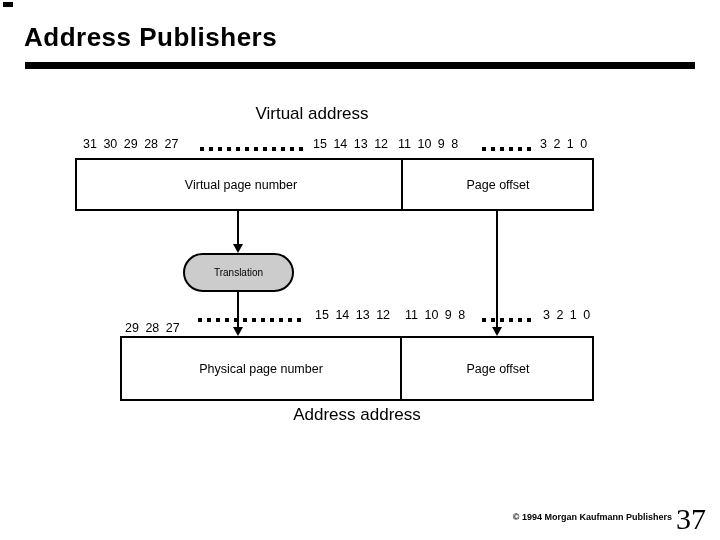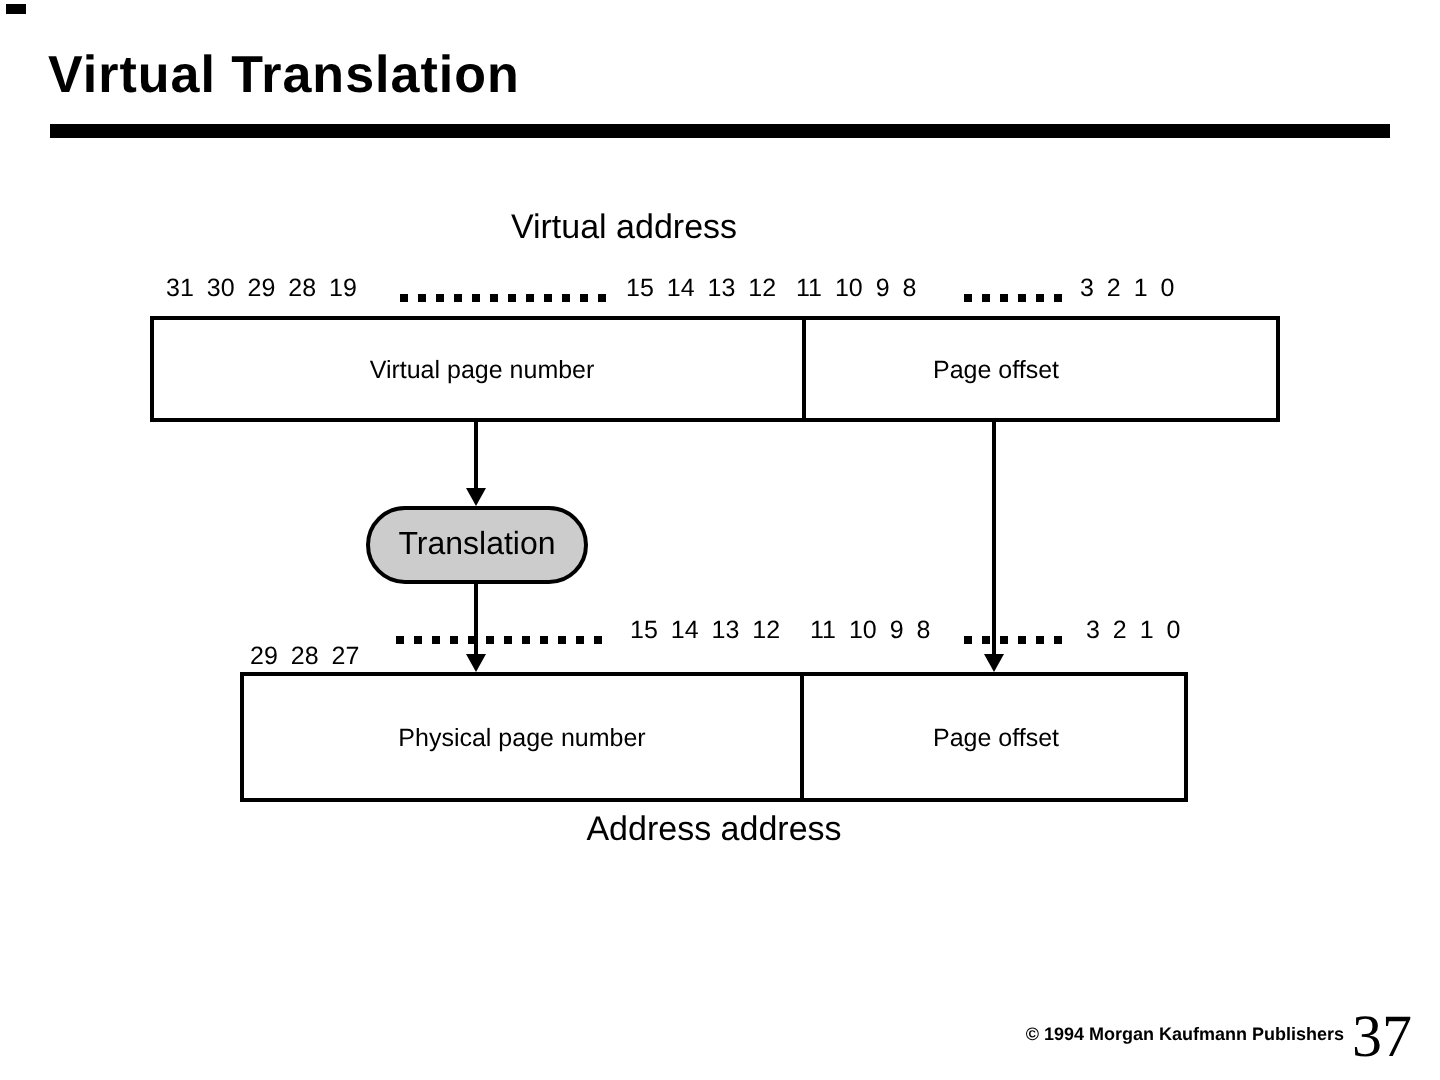--- a/index.html
+++ b/index.html
@@ -16,37 +16,37 @@
   .bits{font-size:12.5px;word-spacing:3px;white-space:nowrap;}
   .dots{display:flex;gap:5px;}
   .dot{width:4px;height:4px;background:#000;}
   .field-box{border:2px solid #000;background:#fff;box-sizing:border-box;}
   .divider{position:absolute;top:0;width:2px;height:100%;background:#000;}
   .field-label{position:absolute;top:50%;transform:translate(-50%,-50%);font-size:12.5px;white-space:nowrap;}
   .vline{width:2px;background:#000;}
   .arrowhead{width:0;height:0;border-left:5px solid transparent;border-right:5px solid transparent;border-top:9px solid #000;}
   .translation-oval{
     left:183px;top:253px;width:111px;height:39px;border:2px solid #000;border-radius:21px;
-    display:flex;align-items:center;justify-content:center;font-size:16px;box-sizing:border-box;
+    display:flex;align-items:center;justify-content:center;font-size:10px;box-sizing:border-box;
   }
   .copyright{font-size:9px;font-weight:bold;white-space:nowrap;}
   .page-number{font-family:"Liberation Serif",serif;font-size:30px;white-space:nowrap;}
 </style>
 </head>
 <body>
 
 <div class="slide">
 
   <div class="abs corner-mark"></div>
-  <h1 class="abs title">Virtual Translation</h1>
+  <h1 class="abs title">Address Publishers</h1>
   <div class="abs title-rule"></div>
 
   <div class="abs label centered" style="left:312px;top:104px;">Virtual address</div>
 
-  <span class="abs bits" style="left:83px;top:137px;">31 30 29 28 19</span>
+  <span class="abs bits" style="left:83px;top:137px;">31 30 29 28 27</span>
   <span class="abs dots" style="left:200px;top:147px;">
       <span class="dot"></span>
       <span class="dot"></span>
       <span class="dot"></span>
       <span class="dot"></span>
       <span class="dot"></span>
       <span class="dot"></span>
       <span class="dot"></span>
       <span class="dot"></span>
       <span class="dot"></span>
@@ -59,21 +59,21 @@
   <span class="abs dots" style="left:482px;top:147px;">
       <span class="dot"></span>
       <span class="dot"></span>
       <span class="dot"></span>
       <span class="dot"></span>
       <span class="dot"></span>
       <span class="dot"></span>
     </span>
   <span class="abs bits" style="left:540px;top:137px;">3 2 1 0</span>
 
-  <div class="abs field-box" style="left:75px;top:158px;width:565px;height:53px;">
+  <div class="abs field-box" style="left:75px;top:158px;width:519px;height:53px;">
     <div class="divider" style="left:324px;"></div>
     <span class="field-label" style="left:164px;">Virtual page number</span>
     <span class="field-label" style="left:421px;">Page offset</span>
   </div>
 
   <div class="abs vline" style="left:237px;top:211px;height:34px;"></div>
   <div class="abs arrowhead" style="left:233px;top:244px;"></div>
 
   <div class="abs translation-oval" style="background: rgb(204, 204, 204);">
     <span>Translation</span>

